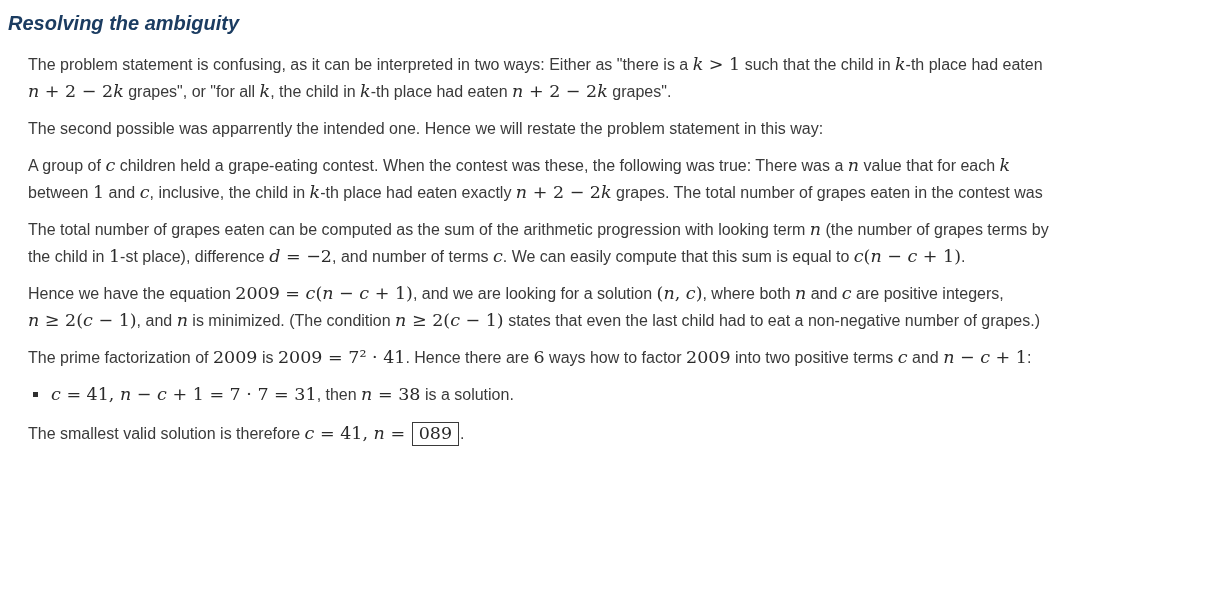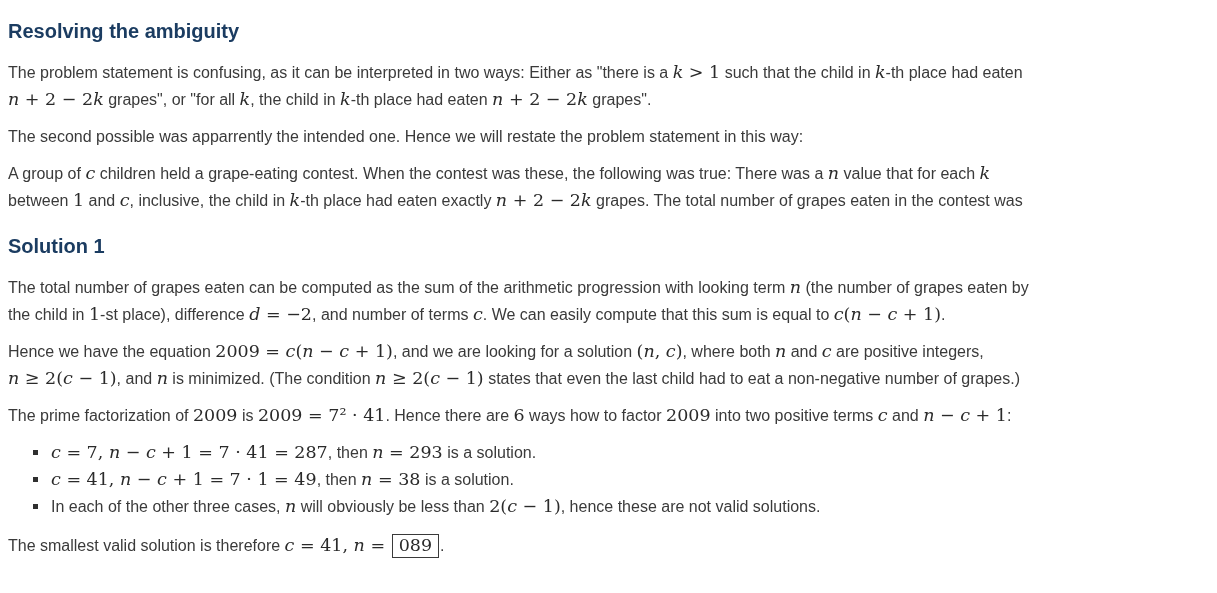--- a/index.html
+++ b/index.html
@@ -15,27 +15,28 @@
     padding: 13px 8px 0 8px;
   }
   h2.sec-heading {
     font-family: "Liberation Sans", sans-serif;
     font-size: 20px;
     line-height: 21px;
     font-weight: bold;
     color: #1b3c61;
     margin: 22px 0 17px 0;
   }
-  .content h2.sec-heading:first-child { margin-top: 8px; }
+  .content h2.sec-heading:first-child { margin-top: 0; font-style: italic; }
   .para { margin: 0 0 10px 0; }
   .line {
     white-space: nowrap;
     line-height: 27px;
     font-size: 16px;
     color: #3a3a3a;
+    margin-left: 20px;
   }
   .txt { color: #3a3a3a; }
   .math {
     font-family: "DejaVu Serif", serif;
     font-size: 17.5px;
     color: #2a2a2a;
   }
   .math .mi { font-style: italic; }
   ul.sq {
     list-style: none;
@@ -73,33 +74,30 @@
       <div class="line"><span class="txt">The problem statement is confusing, as it can be interpreted in two ways: Either as "there is a </span><span class="math"><span class="mi">k</span><span> &gt; 1</span></span><span class="txt"> such that the child in </span><span class="math"><span class="mi">k</span></span><span class="txt">-th place had eaten</span></div>
       <div class="line"><span class="math"><span class="mi">n</span><span> + 2 − 2</span><span class="mi">k</span></span><span class="txt"> grapes", or "for all </span><span class="math"><span class="mi">k</span></span><span class="txt">, the child in </span><span class="math"><span class="mi">k</span></span><span class="txt">-th place had eaten </span><span class="math"><span class="mi">n</span><span> + 2 − 2</span><span class="mi">k</span></span><span class="txt"> grapes".</span></div>
     </div>
     <div class="para">
       <div class="line"><span class="txt">The second possible was apparrently the intended one. Hence we will restate the problem statement in this way:</span></div>
     </div>
     <div class="para">
       <div class="line"><span class="txt">A group of </span><span class="math"><span class="mi">c</span></span><span class="txt"> children held a grape-eating contest. When the contest was these, the following was true: There was a </span><span class="math"><span class="mi">n</span></span><span class="txt"> value that for each </span><span class="math"><span class="mi">k</span></span></div>
       <div class="line"><span class="txt">between </span><span class="math"><span>1</span></span><span class="txt"> and </span><span class="math"><span class="mi">c</span></span><span class="txt">, inclusive, the child in </span><span class="math"><span class="mi">k</span></span><span class="txt">-th place had eaten exactly </span><span class="math"><span class="mi">n</span><span> + 2 − 2</span><span class="mi">k</span></span><span class="txt"> grapes. The total number of grapes eaten in the contest was</span></div>
     </div>
-    <h2 class="sec-heading">Solution 1</h2>
     <div class="para">
-      <div class="line"><span class="txt">The total number of grapes eaten can be computed as the sum of the arithmetic progression with looking term </span><span class="math"><span class="mi">n</span></span><span class="txt"> (the number of grapes eaten by</span></div>
+      <div class="line"><span class="txt">The total number of grapes eaten can be computed as the sum of the arithmetic progression with looking term </span><span class="math"><span class="mi">n</span></span><span class="txt"> (the number of grapes terms by</span></div>
       <div class="line"><span class="txt">the child in </span><span class="math"><span>1</span></span><span class="txt">-st place), difference </span><span class="math"><span class="mi">d</span><span> = −2</span></span><span class="txt">, and number of terms </span><span class="math"><span class="mi">c</span></span><span class="txt">. We can easily compute that this sum is equal to </span><span class="math"><span class="mi">c</span><span>(</span><span class="mi">n</span><span> − </span><span class="mi">c</span><span> + 1)</span></span><span class="txt">.</span></div>
     </div>
     <div class="para">
       <div class="line"><span class="txt">Hence we have the equation </span><span class="math"><span>2009 = </span><span class="mi">c</span><span>(</span><span class="mi">n</span><span> − </span><span class="mi">c</span><span> + 1)</span></span><span class="txt">, and we are looking for a solution </span><span class="math"><span>(</span><span class="mi">n</span><span>, </span><span class="mi">c</span><span>)</span></span><span class="txt">, where both </span><span class="math"><span class="mi">n</span></span><span class="txt"> and </span><span class="math"><span class="mi">c</span></span><span class="txt"> are positive integers,</span></div>
       <div class="line"><span class="math"><span class="mi">n</span><span> ≥ 2(</span><span class="mi">c</span><span> − 1)</span></span><span class="txt">, and </span><span class="math"><span class="mi">n</span></span><span class="txt"> is minimized. (The condition </span><span class="math"><span class="mi">n</span><span> ≥ 2(</span><span class="mi">c</span><span> − 1)</span></span><span class="txt"> states that even the last child had to eat a non-negative number of grapes.)</span></div>
     </div>
     <div class="para">
       <div class="line"><span class="txt">The prime factorization of </span><span class="math"><span>2009</span></span><span class="txt"> is </span><span class="math"><span>2009 = 7² · 41</span></span><span class="txt">. Hence there are </span><span class="math"><span>6</span></span><span class="txt"> ways how to factor </span><span class="math"><span>2009</span></span><span class="txt"> into two positive terms </span><span class="math"><span class="mi">c</span></span><span class="txt"> and </span><span class="math"><span class="mi">n</span><span> − </span><span class="mi">c</span><span> + 1</span></span><span class="txt">:</span></div>
     </div>
     <ul class="sq">
-      <li><span class="bullet"></span><span class="math"><span class="mi">c</span><span> = 7, </span><span class="mi">n</span><span> − </span><span class="mi">c</span><span> + 1 = 7 · 41 = 287</span></span><span class="txt">, then </span><span class="math"><span class="mi">n</span><span> = 293</span></span><span class="txt"> is a solution.</span></li>
-      <li><span class="bullet"></span><span class="math"><span class="mi">c</span><span> = 41, </span><span class="mi">n</span><span> − </span><span class="mi">c</span><span> + 1 = 7 · 1 = 49</span></span><span class="txt">, then </span><span class="math"><span class="mi">n</span><span> = 38</span></span><span class="txt"> is a solution.</span></li>
-      <li><span class="bullet"></span><span class="txt">In each of the other three cases, </span><span class="math"><span class="mi">n</span></span><span class="txt"> will obviously be less than </span><span class="math"><span>2(</span><span class="mi">c</span><span> − 1)</span></span><span class="txt">, hence these are not valid solutions.</span></li>
+      <li><span class="bullet"></span><span class="math"><span class="mi">c</span><span> = 41, </span><span class="mi">n</span><span> − </span><span class="mi">c</span><span> + 1 = 7 · 7 = 31</span></span><span class="txt">, then </span><span class="math"><span class="mi">n</span><span> = 38</span></span><span class="txt"> is a solution.</span></li>
     </ul>
     <div class="para">
       <div class="line"><span class="txt">The smallest valid solution is therefore </span><span class="math"><span class="mi">c</span><span> = 41, </span><span class="mi">n</span><span> = </span></span><span class="math boxed"><span>089</span></span><span class="txt">.</span></div>
     </div>
   </div>
 
 </body></html>

